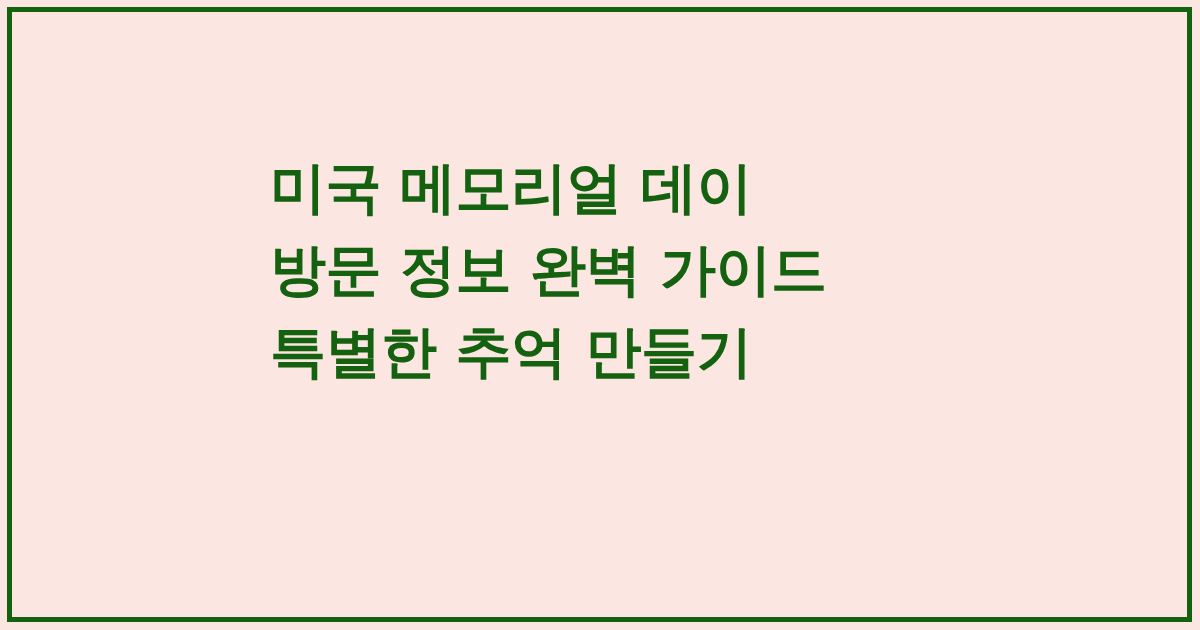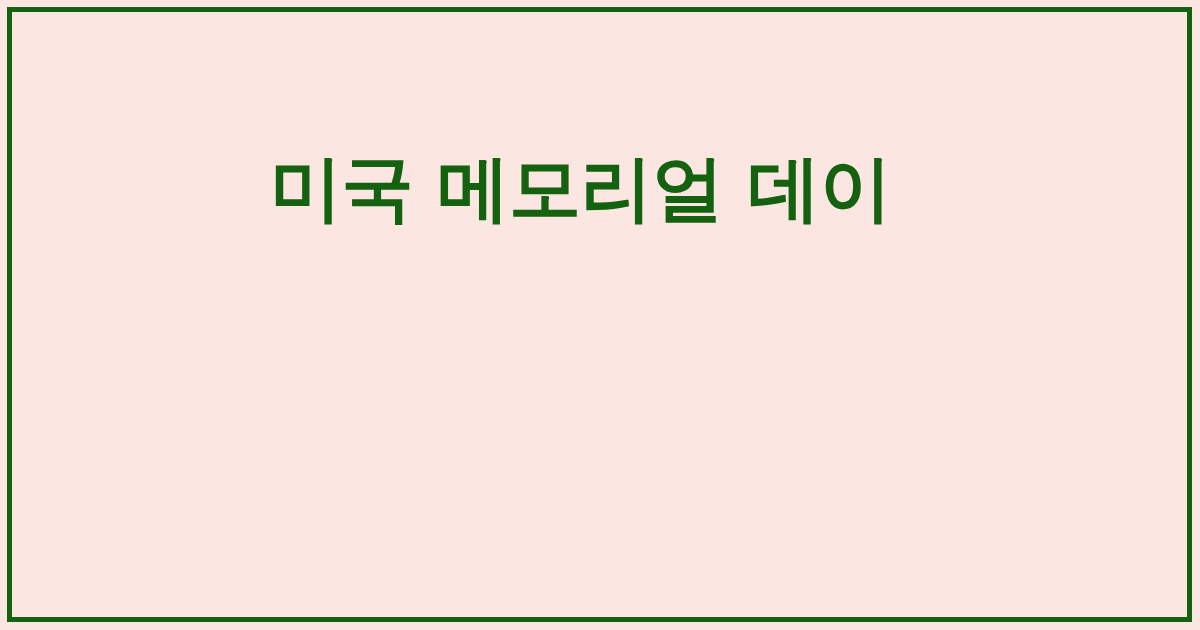--- a/index.html
+++ b/index.html
@@ -38,31 +38,33 @@
     left: 258px;
     top: 135px;
     width: 900px;
   }
 
   .headline-line {
     display: block;
     color: #14620f;
     font-family: "DejaVu Sans", "Liberation Sans", sans-serif;
     font-weight: 700;
-    font-size: 72px;
+    font-size: 56px;
     line-height: 82px;
     letter-spacing: -0.5px;
     white-space: nowrap;
     text-align: left;
   }
 </style>
 </head>
 <body>
 
 <div class="card">
   <div class="card-frame">
 
     <div class="headline-block">
       <span class="headline-line">미국 메모리얼 데이</span>
+      <span class="headline-line">방문 정보 완벽 가이드</span>
+      <span class="headline-line">특별한 추억 만들기</span>
     </div>
 
   </div>
 </div>
 
 </body></html>

